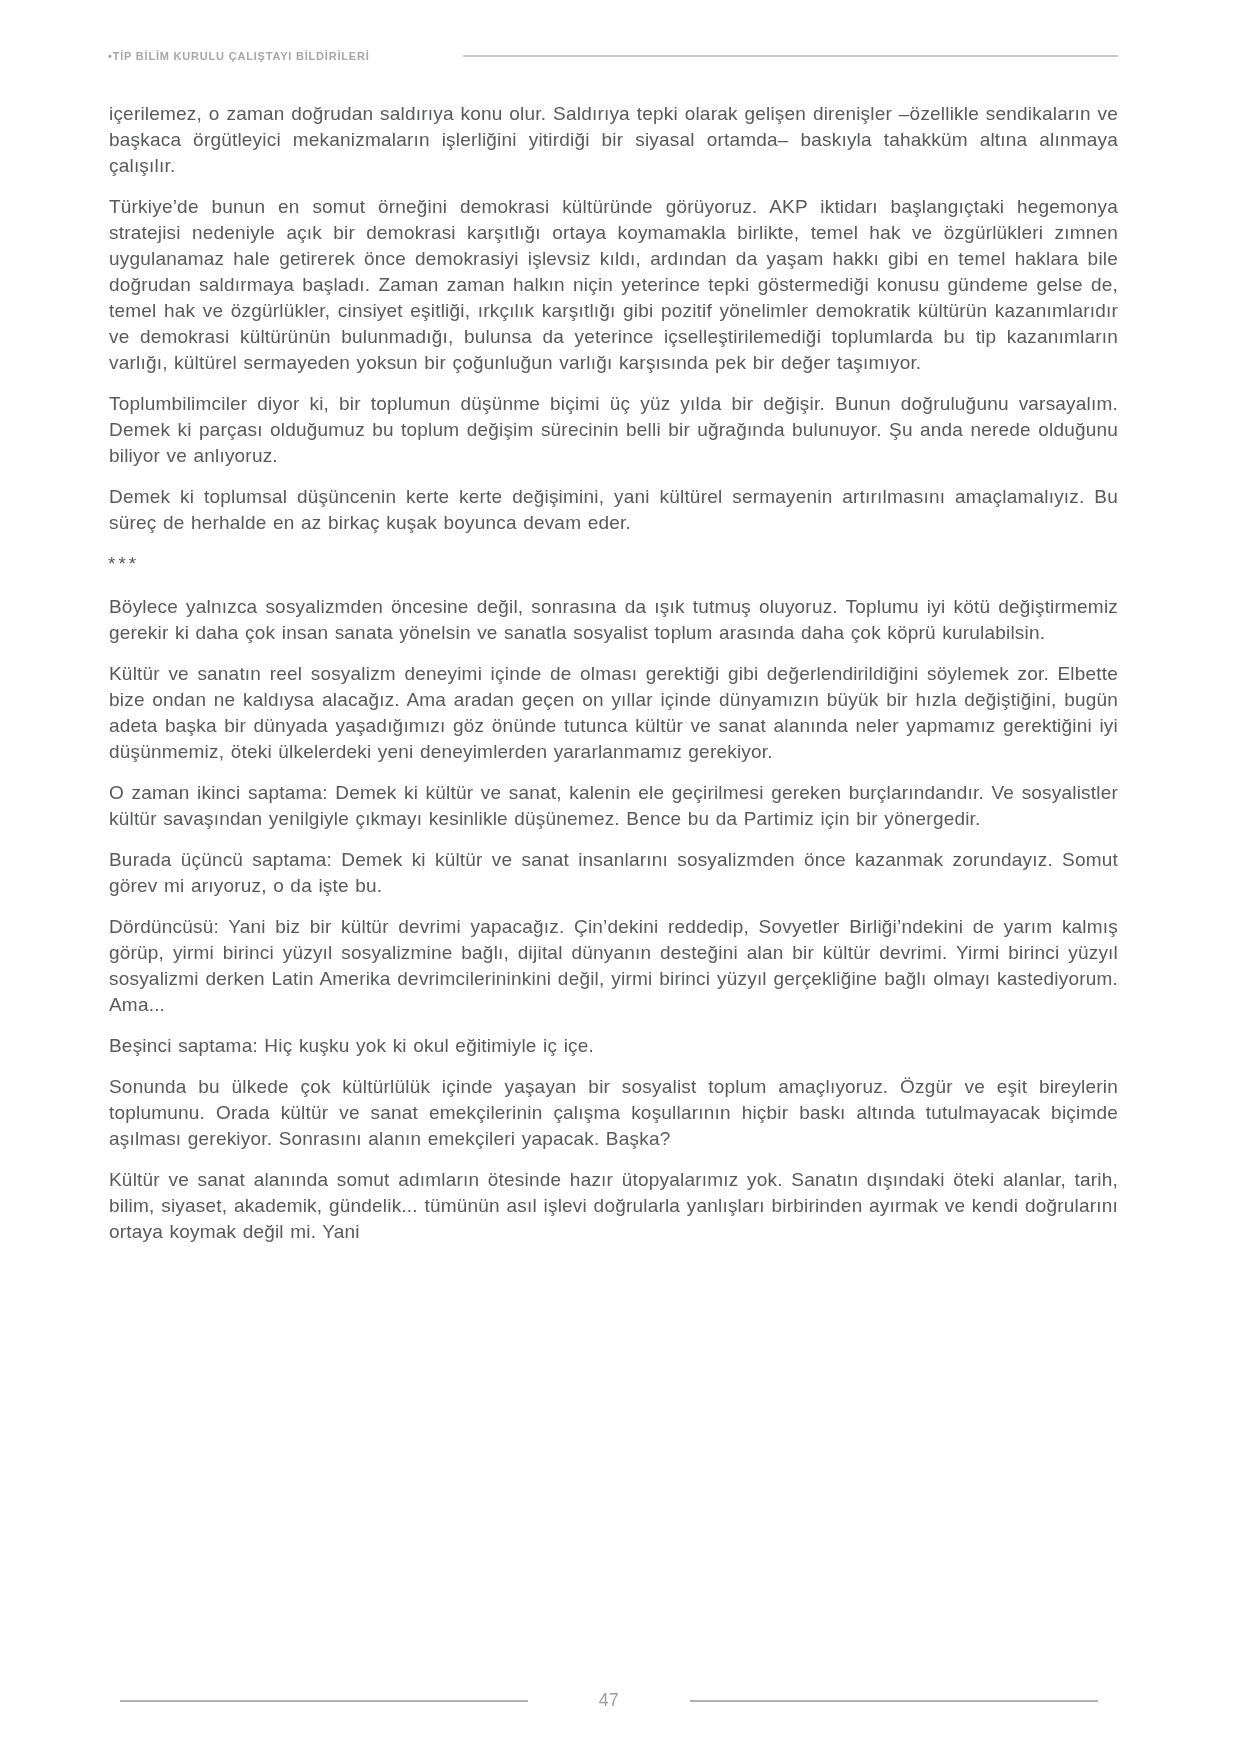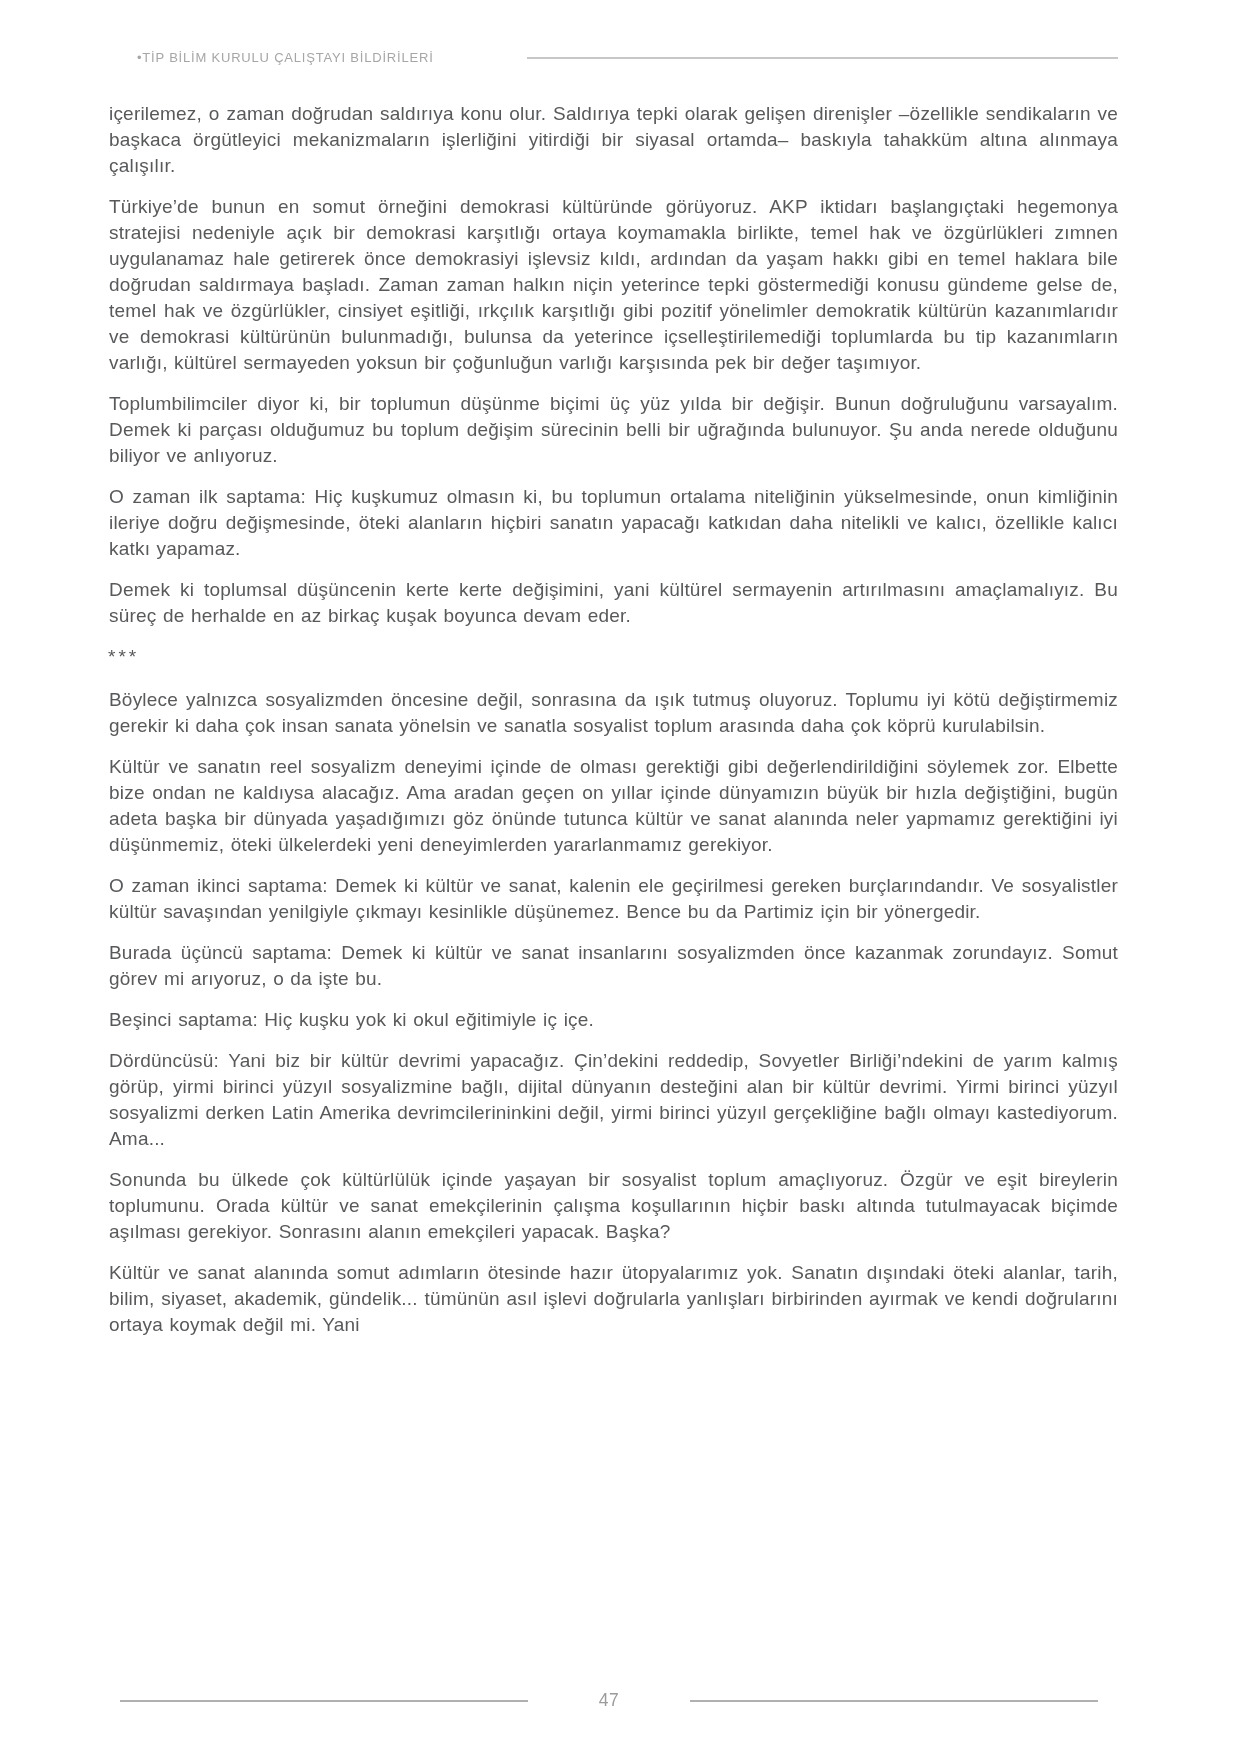--- a/index.html
+++ b/index.html
@@ -19,25 +19,24 @@
   .header {
     position: absolute;
     left: 108px;
     top: 50px;
     width: 1010px;
     display: flex;
     align-items: center;
   }
   .header-title {
     color: #a6a6a6;
-    font-size: 13px;
+    font-size: 11px;
     letter-spacing: 0.8px;
     white-space: nowrap;
-    font-weight: 400;
-    margin-left: 29px;
+    font-weight: 700;
   }
   .header-rule {
     flex: 1;
     height: 2px;
     background: #c7c7c7;
     margin-left: 93px;
   }
   
   .content {
     position: absolute;
@@ -90,29 +89,28 @@
 
   <div class="header">
     <span class="header-title">•TİP BİLİM KURULU ÇALIŞTAYI BİLDİRİLERİ</span>
     <span class="header-rule"></span>
   </div>
 
   <div class="content">
     <p>içerilemez, o zaman doğrudan saldırıya konu olur. Saldırıya tepki olarak gelişen direnişler –özellikle sendikaların ve başkaca örgütleyici mekanizmaların işlerliğini yitirdiği bir siyasal ortamda– baskıyla tahakküm altına alınmaya çalışılır.</p>
     <p>Türkiye’de bunun en somut örneğini demokrasi kültüründe görüyoruz. AKP iktidarı başlangıçtaki hegemonya stratejisi nedeniyle açık bir demokrasi karşıtlığı ortaya koymamakla birlikte, temel hak ve özgürlükleri zımnen uygulanamaz hale getirerek önce demokrasiyi işlevsiz kıldı, ardından da yaşam hakkı gibi en temel haklara bile doğrudan saldırmaya başladı. Zaman zaman halkın niçin yeterince tepki göstermediği konusu gündeme gelse de, temel hak ve özgürlükler, cinsiyet eşitliği, ırkçılık karşıtlığı gibi pozitif yönelimler demokratik kültürün kazanımlarıdır ve demokrasi kültürünün bulunmadığı, bulunsa da yeterince içselleştirilemediği toplumlarda bu tip kazanımların varlığı, kültürel sermayeden yoksun bir çoğunluğun varlığı karşısında pek bir değer taşımıyor.</p>
     <p>Toplumbilimciler diyor ki, bir toplumun düşünme biçimi üç yüz yılda bir değişir. Bunun doğruluğunu varsayalım. Demek ki parçası olduğumuz bu toplum değişim sürecinin belli bir uğrağında bulunuyor. Şu anda nerede olduğunu biliyor ve anlıyoruz.</p>
-    <p>O zaman ilk saptama: Hiç kuşkumuz olmasın ki, bu toplumun ortalama niteliğinin yükselmesinde, onun kimliğinin ileriye doğru değişmesinde, öteki alanların hiçbiri sanatın yapacağı katkıdan daha nitelikli ve kalıcı, özellikle kalıcı katkı yapamaz.</p>
     <p>Demek ki toplumsal düşüncenin kerte kerte değişimini, yani kültürel sermayenin artırılmasını amaçlamalıyız. Bu süreç de herhalde en az birkaç kuşak boyunca devam eder.</p>
     <p class="separator">***</p>
     <p>Böylece yalnızca sosyalizmden öncesine değil, sonrasına da ışık tutmuş oluyoruz. Toplumu iyi kötü değiştirmemiz gerekir ki daha çok insan sanata yönelsin ve sanatla sosyalist toplum arasında daha çok köprü kurulabilsin.</p>
     <p>Kültür ve sanatın reel sosyalizm deneyimi içinde de olması gerektiği gibi değerlendirildiğini söylemek zor. Elbette bize ondan ne kaldıysa alacağız. Ama aradan geçen on yıllar içinde dünyamızın büyük bir hızla değiştiğini, bugün adeta başka bir dünyada yaşadığımızı göz önünde tutunca kültür ve sanat alanında neler yapmamız gerektiğini iyi düşünmemiz, öteki ülkelerdeki yeni deneyimlerden yararlanmamız gerekiyor.</p>
     <p>O zaman ikinci saptama: Demek ki kültür ve sanat, kalenin ele geçirilmesi gereken burçlarındandır. Ve sosyalistler kültür savaşından yenilgiyle çıkmayı kesinlikle düşünemez. Bence bu da Partimiz için bir yönergedir.</p>
     <p>Burada üçüncü saptama: Demek ki kültür ve sanat insanlarını sosyalizmden önce kazanmak zorundayız. Somut görev mi arıyoruz, o da işte bu.</p>
+    <p>Dördüncüsü: Yani biz bir kültür devrimi yapacağız. Çin’dekini reddedip, Sovyetler Birliği’ndekini de yarım kalmış görüp, yirmi birinci yüzyıl sosyalizmine bağlı, dijital dünyanın desteğini alan bir kültür devrimi. Yirmi birinci yüzyıl sosyalizmi derken Latin Amerika devrimcilerininkini değil, yirmi birinci yüzyıl gerçekliğine bağlı olmayı kastediyorum. Ama...</p>
     <p>Beşinci saptama: Hiç kuşku yok ki okul eğitimiyle iç içe.</p>
-    <p>Dördüncüsü: Yani biz bir kültür devrimi yapacağız. Çin’dekini reddedip, Sovyetler Birliği’ndekini de yarım kalmış görüp, yirmi birinci yüzyıl sosyalizmine bağlı, dijital dünyanın desteğini alan bir kültür devrimi. Yirmi birinci yüzyıl sosyalizmi derken Latin Amerika devrimcilerininkini değil, yirmi birinci yüzyıl gerçekliğine bağlı olmayı kastediyorum. Ama...</p>
     <p>Sonunda bu ülkede çok kültürlülük içinde yaşayan bir sosyalist toplum amaçlıyoruz. Özgür ve eşit bireylerin toplumunu. Orada kültür ve sanat emekçilerinin çalışma koşullarının hiçbir baskı altında tutulmayacak biçimde aşılması gerekiyor. Sonrasını alanın emekçileri yapacak. Başka?</p>
     <p>Kültür ve sanat alanında somut adımların ötesinde hazır ütopyalarımız yok. Sanatın dışındaki öteki alanlar, tarih, bilim, siyaset, akademik, gündelik... tümünün asıl işlevi doğrularla yanlışları birbirinden ayırmak ve kendi doğrularını ortaya koymak değil mi. Yani</p>
   </div>
 
   <div class="footer">
     <span class="footer-rule left"></span>
     <span class="page-number">47</span>
     <span class="footer-rule right"></span>
   </div>
 

